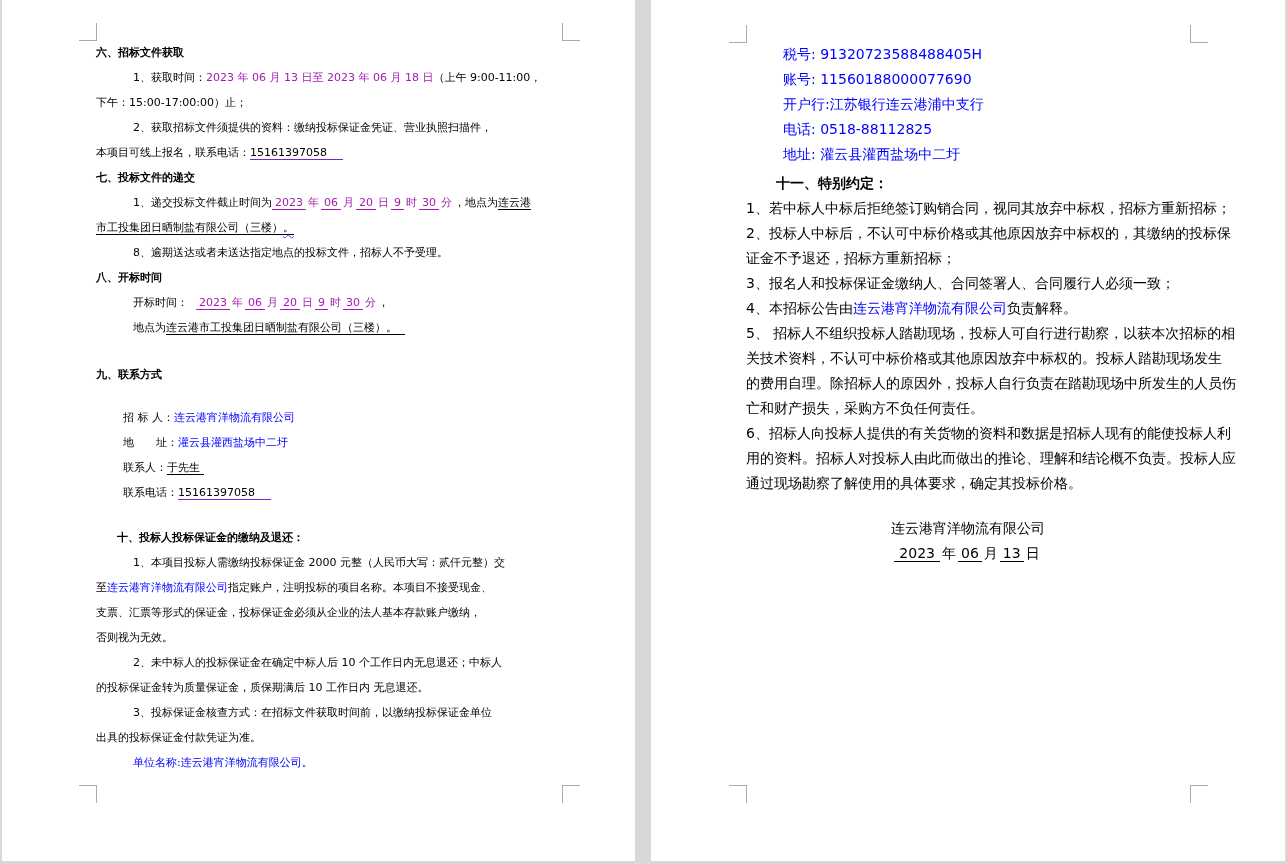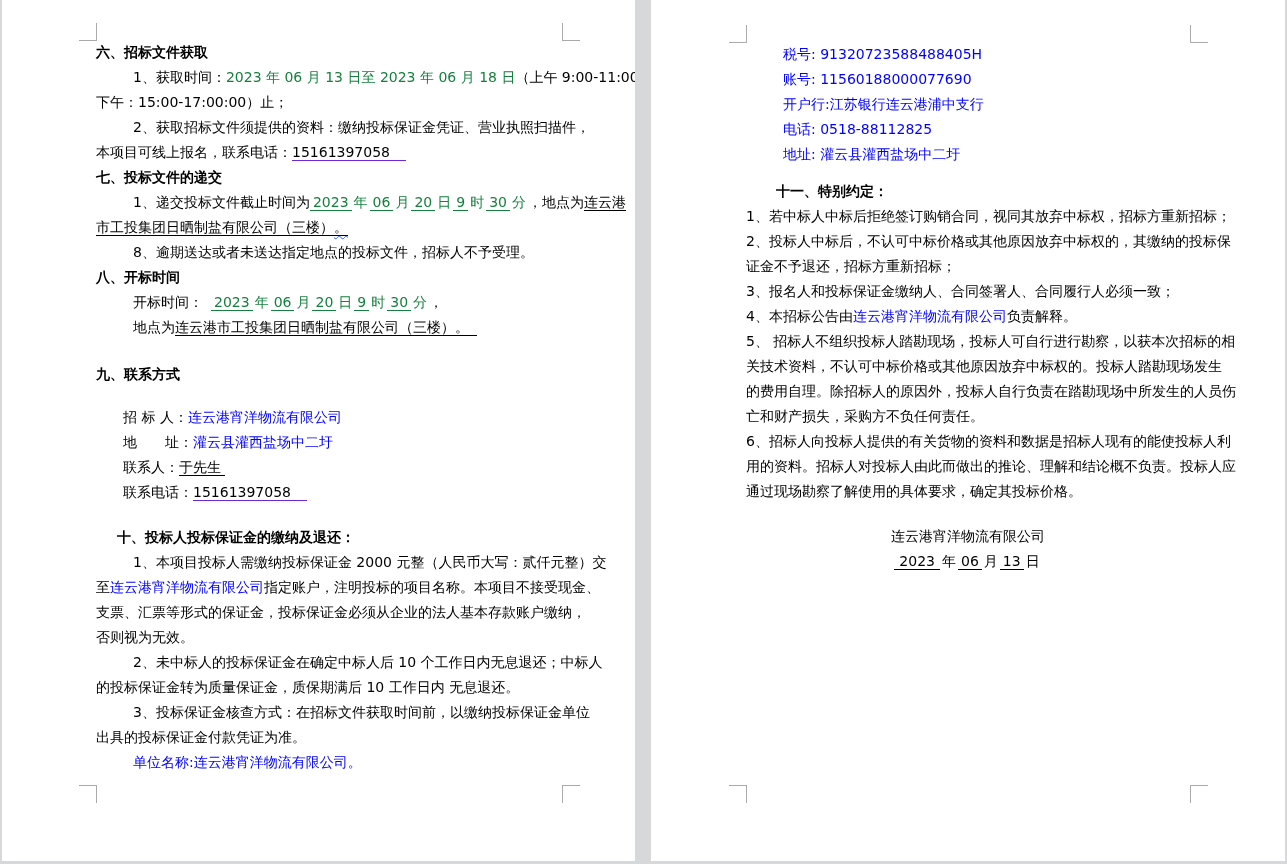--- a/index.html
+++ b/index.html
@@ -9,47 +9,47 @@
     font-family:"DejaVu Sans","Liberation Sans",sans-serif;
     color:#000;
   }
   .page{
     position:absolute;top:0;height:861px;background:#ffffff;overflow:hidden;
   }
   #page1{left:2px;width:633px;}
   #page2{left:651px;width:634px;}
   .content{
     position:absolute;
-    font-size:14px;
+    font-size:11px;
   }
   #page1 .content{left:94px;top:40px;width:466px;}
   #page2 .content{left:95px;top:42px;width:444px;font-size:14px;}
   .ln{
     height:25px;line-height:25px;white-space:nowrap;
   }
   .hd{font-weight:bold;}
   .ind37{padding-left:37px;}
   .ind27{padding-left:27px;}
   .ind21{padding-left:21px;}
   .ind30{padding-left:30px;}
-  .red{color:#15803d;}
+  .red{color:#a21caf;}
   .blue{color:#0000ff;}
   
   .fnum{border-bottom:1px solid currentColor;padding:0 3px;}
   
   .ub{border-bottom:1px solid #000;}
   .utrail{border-bottom:1px solid #6d28d9;padding-right:16px;}
   .pad2{padding:0 2px;}
   
   .wavy{text-decoration:underline wavy #2b5cff;text-decoration-thickness:1px;text-underline-offset:3px;}
   
   .gap22{margin-top:22px;}
   .gap18{margin-top:18px;}
   .gap20{margin-top:20px;}
-  .gap4{margin-top:12px;}
+  .gap4{margin-top:4px;}
   .center{text-align:center;white-space:nowrap;}
   
   .cm{position:absolute;width:17px;height:17px;border:0 solid #aaaaaa;}
   .cm.tl{border-right-width:1px;border-bottom-width:1px;}
   .cm.tr{border-left-width:1px;border-bottom-width:1px;}
   .cm.bl{border-right-width:1px;border-top-width:1px;}
   .cm.br{border-left-width:1px;border-top-width:1px;}
 </style>
 </head>
 <body>

